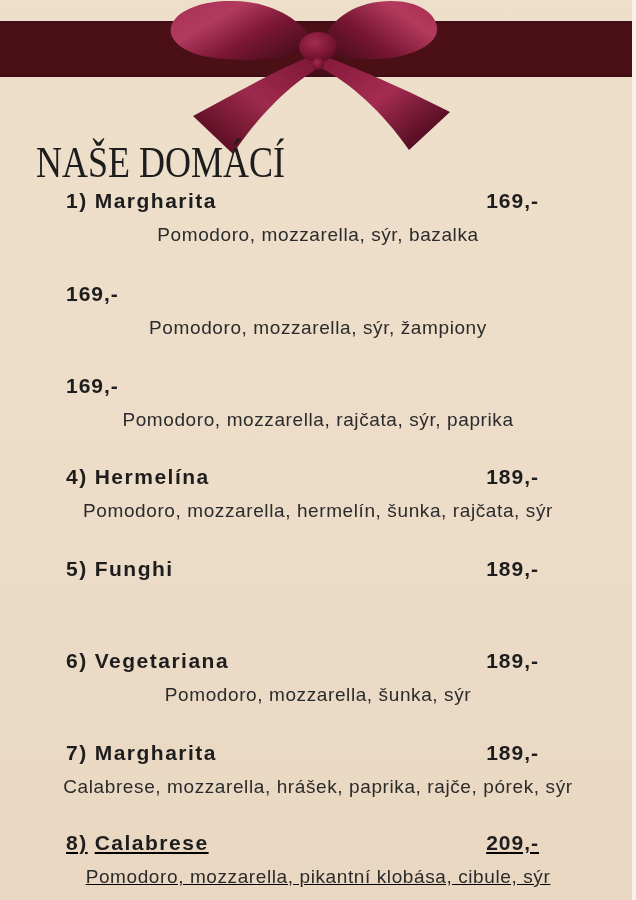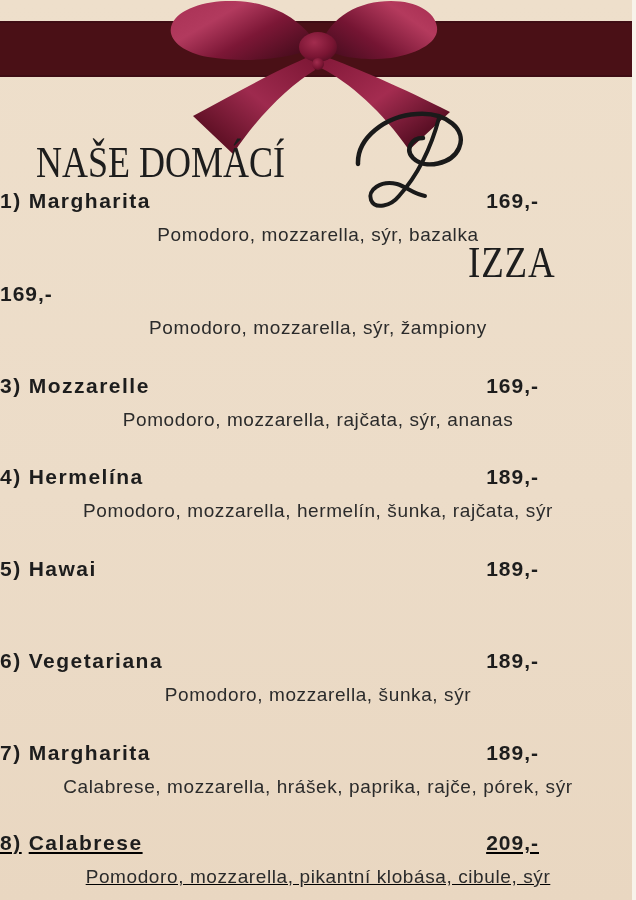--- a/index.html
+++ b/index.html
@@ -56,21 +56,21 @@
   .item:nth-of-type(1){top:188px;}
   .item:nth-of-type(2){top:281px;}
   .item:nth-of-type(3){top:373px;}
   .item:nth-of-type(4){top:464px;}
   .item:nth-of-type(5){top:556px;}
   .item:nth-of-type(6){top:648px;}
   .item:nth-of-type(7){top:740px;}
   .item:nth-of-type(8){top:830px;text-decoration:underline;}
   .item-row{
     display:flex;justify-content:space-between;align-items:baseline;
-    padding-right:97px;
+    padding-left:66px;padding-right:97px;
     font-weight:bold;font-size:21px;line-height:26px;
     letter-spacing:1.5px;color:var(--text);
   }
   .item-num{margin-right:7px;}
   .item-name{white-space:nowrap;}
   .item-price{letter-spacing:1px;white-space:nowrap;}
   .item-desc{
     margin-top:7px;padding:0 16px;
     text-align:center;
     font-size:19px;line-height:27px;
@@ -123,67 +123,56 @@
 
     <path d="M155,46 C138,18 108,2 72,1 C44,0 16,8 9,24 C3,38 18,52 45,57 C88,64 132,58 155,46 Z" fill="url(#loopL)"></path>
     <path d="M157,46 C168,16 196,1 228,1 C254,1 272,12 274,27 C276,41 258,53 228,58 C196,62 168,55 157,46 Z" fill="url(#loopR)"></path>
 
     <ellipse cx="155" cy="47" rx="19" ry="15" fill="url(#knotG)"></ellipse>
     <circle cx="155" cy="64" r="6" fill="url(#knotG)"></circle>
   </svg>
 
   <div class="title-left">NAŠE DOMÁCÍ</div>
 
-  <div class="pizza-block">
-
-    <svg class="script-p" width="115" height="118" viewBox="0 0 115 118" aria-hidden="true">
-      <g fill="none" stroke="#1a1a1a" stroke-linecap="round">
-        <path d="M3,64 C2,38 30,16 62,14 C92,12 112,30 104,48 C97,64 70,70 58,58 C50,50 56,38 68,38" stroke-width="4.5"></path>
-        <path d="M84,18 C76,48 62,76 44,96 C36,106 20,110 16,100 C12,90 26,80 42,84 C52,87 58,94 70,96" stroke-width="4"></path>
-      </g>
-    </svg>
-    <div class="title-izza">IZZA</div>
-  </div>
 
   <div class="menu">
 
     <div class="item">
       <div class="item-row">
         <span class="item-name"><span class="item-num">1)</span><span>Margharita</span></span>
         <span class="item-price">169,-</span>
       </div>
       <div class="item-desc">Pomodoro, mozzarella, sýr, bazalka</div>
     </div>
 
     <div class="item">
       <div class="item-row">
         <span class="item-price">169,-</span>
       </div>
       <div class="item-desc">Pomodoro, mozzarella, sýr, žampiony</div>
     </div>
 
     <div class="item">
       <div class="item-row">
-        <span class="item-name"><span class="item-num">3)</span><span>Mozzarelle</span></span>
         <span class="item-price">169,-</span>
       </div>
-      <div class="item-desc">Pomodoro, mozzarella, rajčata, sýr, ananas</div>
+      <div class="item-desc">Pomodoro, mozzarella, rajčata, sýr, paprika</div>
     </div>
 
     <div class="item">
       <div class="item-row">
         <span class="item-name"><span class="item-num">4)</span><span>Hermelína</span></span>
         <span class="item-price">189,-</span>
       </div>
       <div class="item-desc">Pomodoro, mozzarella, hermelín, šunka, rajčata, sýr</div>
     </div>
 
     <div class="item">
       <div class="item-row">
-        <span class="item-name"><span class="item-num">5)</span><span>Hawai</span></span>
+        <span class="item-name"><span class="item-num">5)</span><span>Funghi</span></span>
         <span class="item-price">189,-</span>
       </div>
     </div>
 
     <div class="item">
       <div class="item-row">
         <span class="item-name"><span class="item-num">6)</span><span>Vegetariana</span></span>
         <span class="item-price">189,-</span>
       </div>
       <div class="item-desc">Pomodoro, mozzarella, šunka, sýr</div>

